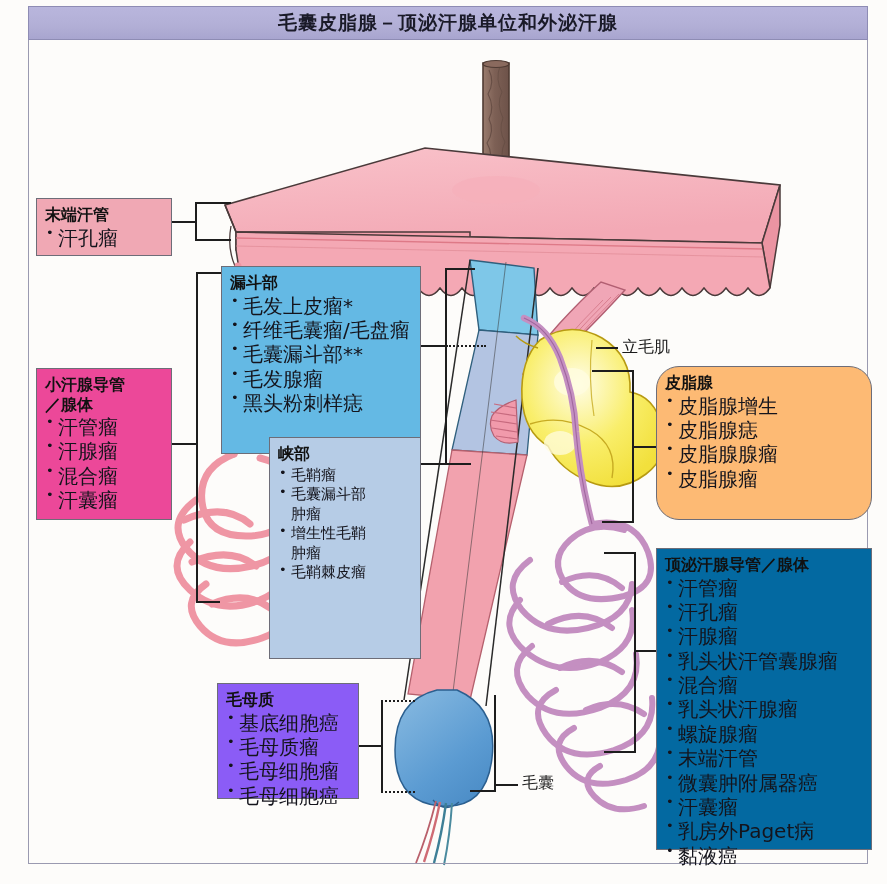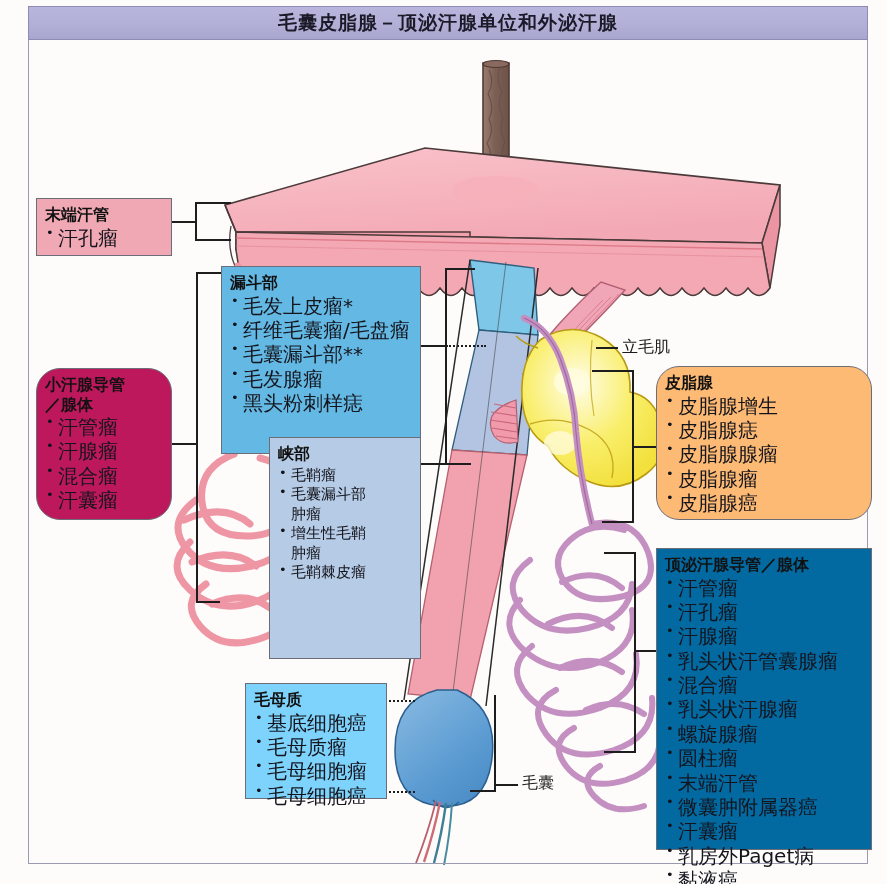--- a/index.html
+++ b/index.html
@@ -82,24 +82,24 @@
     content: "•";
     position: absolute;
     left: 1px;
     top: -1px;
     font-size: 13px;
   }
   .box.tight li { font-size: 15px; }
 
   
   .pink-light { background: #f0a8b4; }
-  .pink-strong { background: #be185d; border-radius: 24px; }
+  .pink-strong { background: #ec4899; }
   .blue-strong { background: #64b9e4; }
   .blue-mid   { background: #b6cce6; }
-  .blue-soft  { background: #7dd3fc; margin-left: 28px; }
+  .blue-soft  { background: #8b5cf6; }
   .yellow     { background: #fdba74; border-radius: 23px; }
   .purple     { background: #0369a1; }
 
   
   .anno {
     position: absolute;
     font-size: 16px;
     color: #1a1a1a;
     white-space: nowrap;
   }
@@ -363,35 +363,33 @@
     </ul>
   </div>
 
   <div class="box yellow" style="left:656px; top:366px; width:216px; height:154px;">
     <span class="hd">皮脂腺</span>
     <ul>
       <li>皮脂腺增生</li>
       <li>皮脂腺痣</li>
       <li>皮脂腺腺瘤</li>
       <li>皮脂腺瘤</li>
-      <li>皮脂腺癌</li>
     </ul>
   </div>
 
   <div class="box purple" style="left:656px; top:548px; width:216px; height:302px;">
     <span class="hd">顶泌汗腺导管／腺体</span>
     <ul>
       <li>汗管瘤</li>
       <li>汗孔瘤</li>
       <li>汗腺瘤</li>
       <li>乳头状汗管囊腺瘤</li>
       <li>混合瘤</li>
       <li>乳头状汗腺瘤</li>
       <li>螺旋腺瘤</li>
-      <li>圆柱瘤</li>
       <li>末端汗管</li>
       <li>微囊肿附属器癌</li>
       <li>汗囊瘤</li>
       <li>乳房外Paget病</li>
       <li>黏液癌</li>
     </ul>
   </div>
 
   <div class="anno" style="left:622px; top:337px;">立毛肌</div>
   <div class="anno" style="left:522px; top:773px;">毛囊</div>

